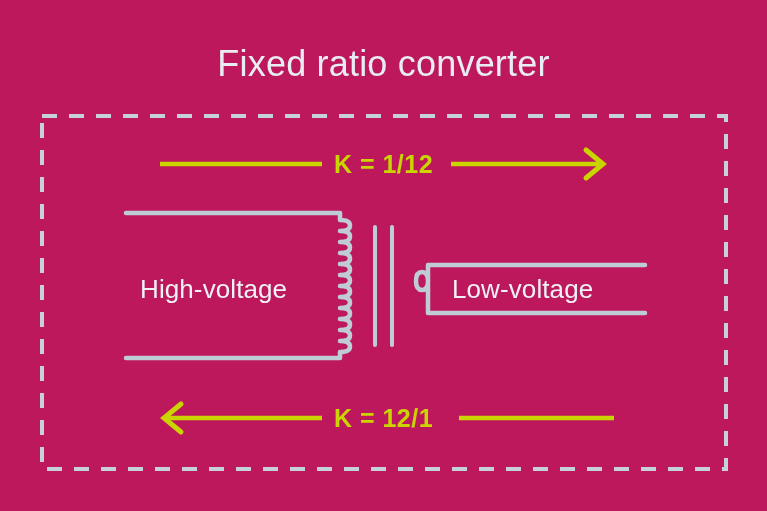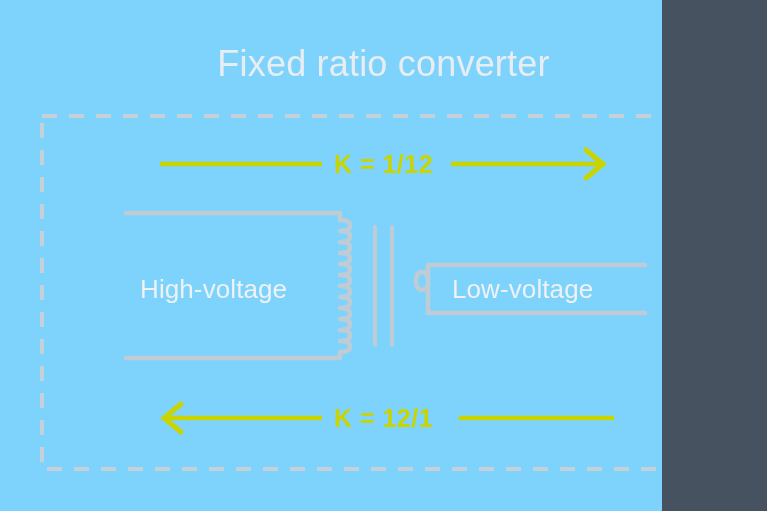--- a/index.html
+++ b/index.html
@@ -2,23 +2,23 @@
 <html><head>
 <meta charset="utf-8">
 <style>
   html, body {
     margin: 0;
     padding: 0;
     background: #46525f;
   }
   #stage {
     position: relative;
-    width: 662px;
+    width: 767px;
     height: 511px;
-    background: #7dd3fc;
+    background: #be185d;
     overflow: hidden;
     font-family: "Liberation Sans", sans-serif;
   }
   #diagram-svg {
     position: absolute;
     left: 0;
     top: 0;
     width: 767px;
     height: 511px;
   }

